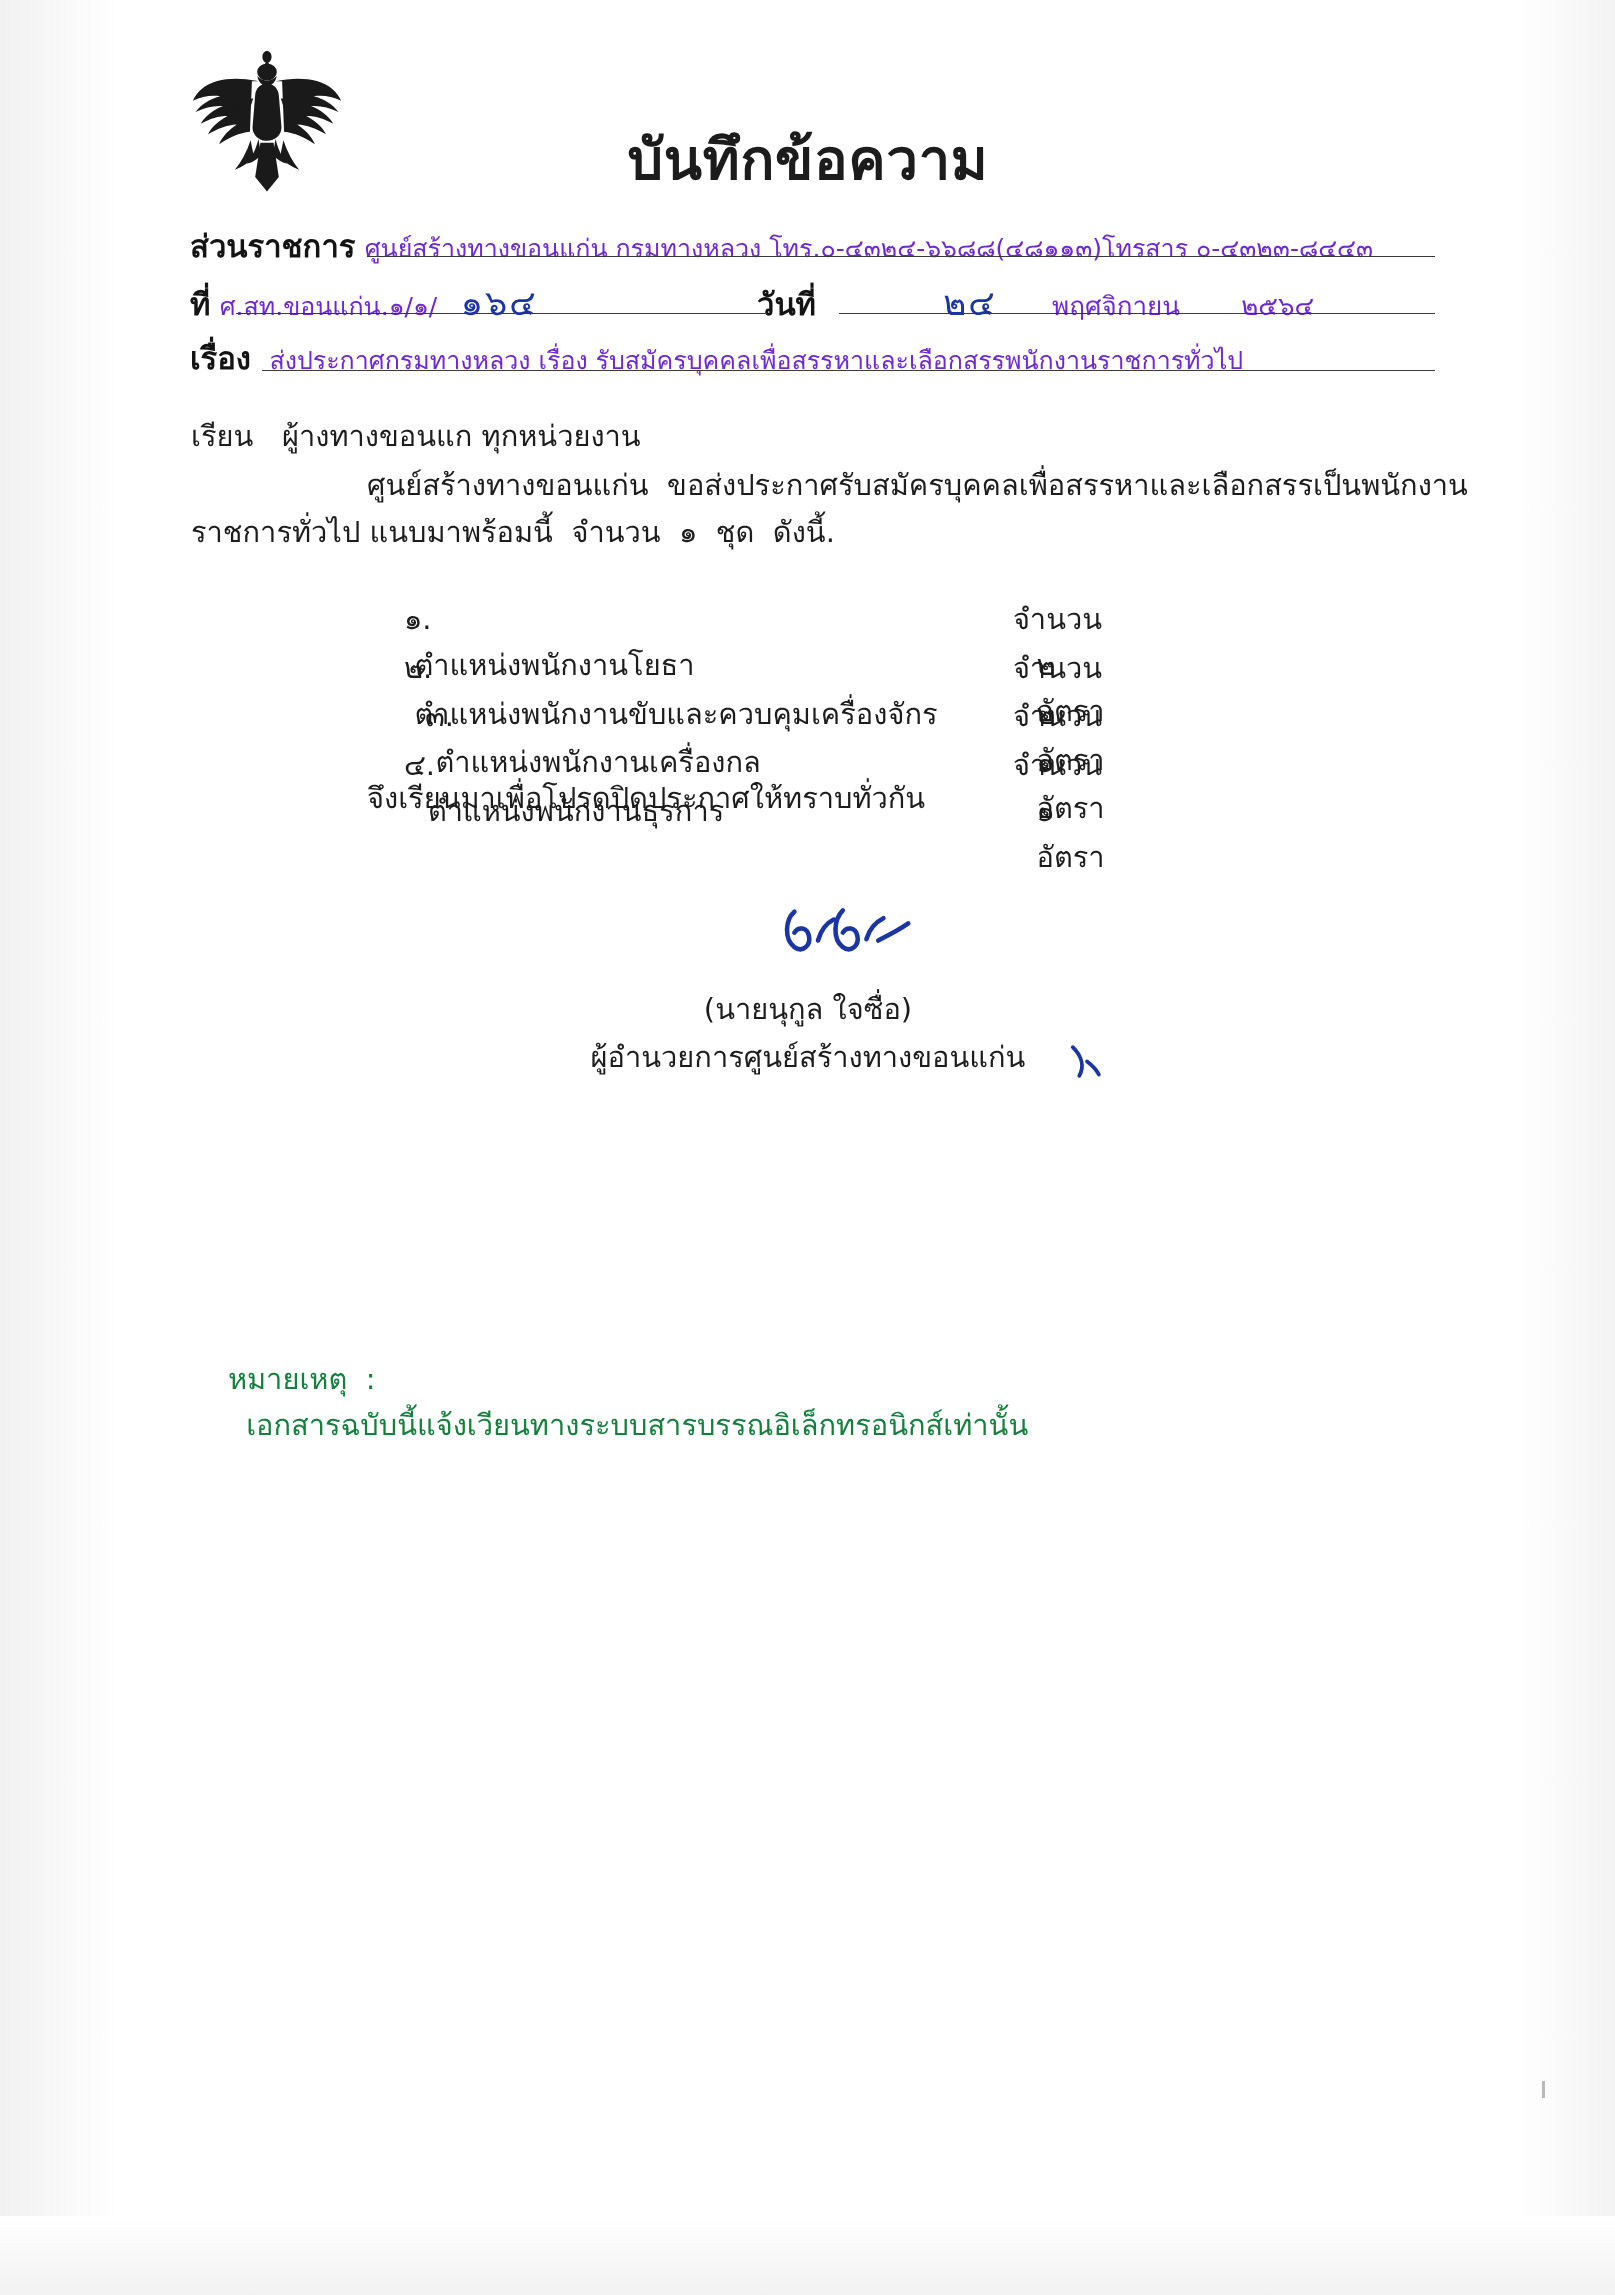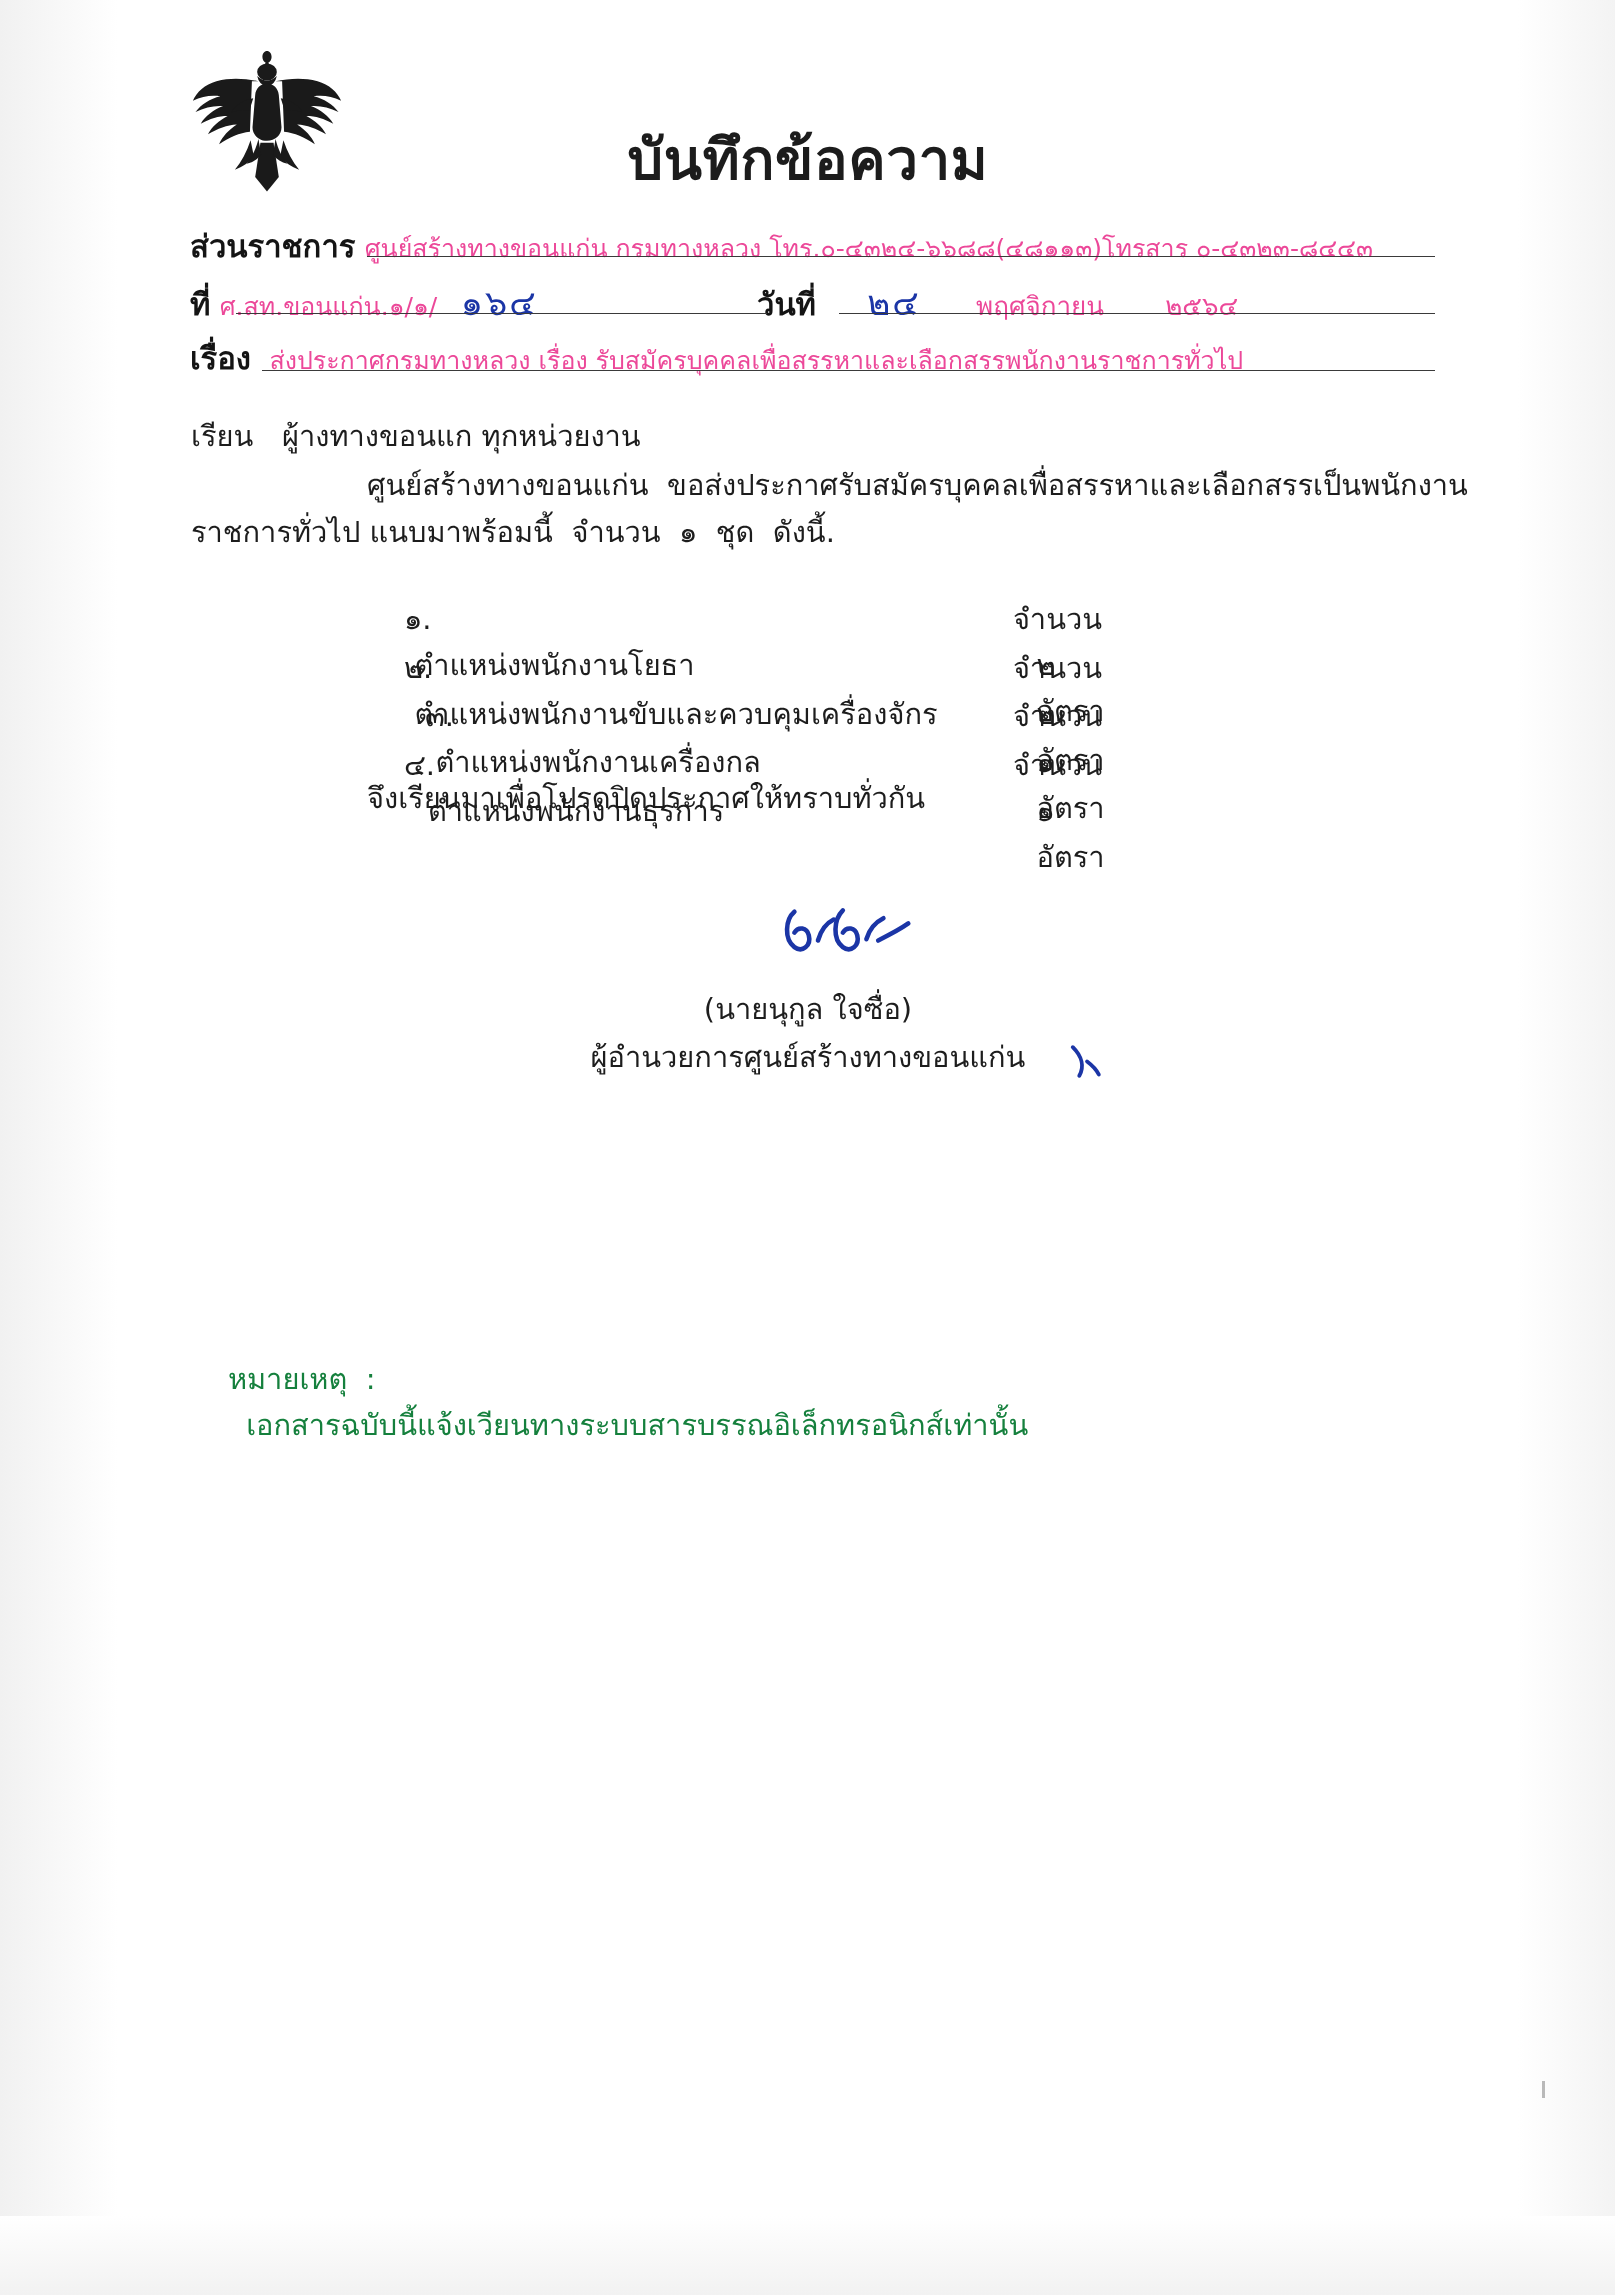--- a/index.html
+++ b/index.html
@@ -83,21 +83,21 @@
     width: 1245px;
     font-size: 29px;
   }
   .hdr-label {
     font-weight: bold;
     font-size: 31px;
     color: #141414;
   }
   .hdr-value {
     font-size: 26px;
-    color: #ec4899;
+    color: #6d28d9;
   }
   .underline-row {
     position: absolute;
     height: 1.3px;
     background: #3a3a3a;
   }
 
   #row-dept { top: 221px; }
   #row-no   { top: 275px; }
   #row-subj { top: 333px; }
@@ -205,21 +205,21 @@
     <span class="hdr-label">ส่วนราชการ</span>
     <span class="hdr-value" style="font-size:25px;">ศูนย์สร้างทางขอนแก่น กรมทางหลวง  โทร.๐-๔๓๒๔-๖๖๘๘(๔๘๑๑๓)โทรสาร ๐-๔๓๒๓-๘๔๔๓</span>
   </div>
   <div class="underline-row" style="left:367px; top:256px; width:1068px;"></div>
 
   <div class="hdr-line" id="row-no">
     <span class="hdr-label">ที่</span>
     <span class="hdr-value" style="font-size:25px;">ศ.สท.ขอนแก่น.๑/๑/</span>
     <span class="hw-big" style="margin-left:14.4px;">๑๖๔</span>
     <span class="hdr-label" style="margin-left:210px;margin-top:16px;">วันที่</span>
-    <span class="hw-big" style="margin-left:42px;">๒๔</span>
+    <span class="hw-big" style="margin-left:118px;">๒๔</span>
     <span class="hdr-value" style="margin-left:46px;">พฤศจิกายน</span>
     <span class="hdr-value" style="margin-left:52px;">๒๕๖๔</span>
   </div>
   <div class="underline-row" style="left:236px; top:313px; width:531px;"></div>
   <div class="underline-row" style="left:839px; top:313px; width:596px;"></div>
 
   <div class="hdr-line" id="row-subj">
     <span class="hdr-label">เรื่อง</span>
     <span class="hdr-value" style="font-size:25px; margin-left:9.2px;">ส่งประกาศกรมทางหลวง เรื่อง  รับสมัครบุคคลเพื่อสรรหาและเลือกสรรพนักงานราชการทั่วไป</span>
   </div>

